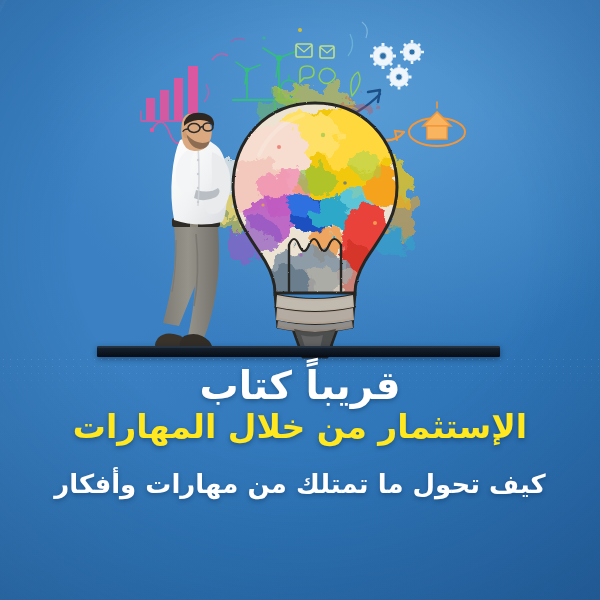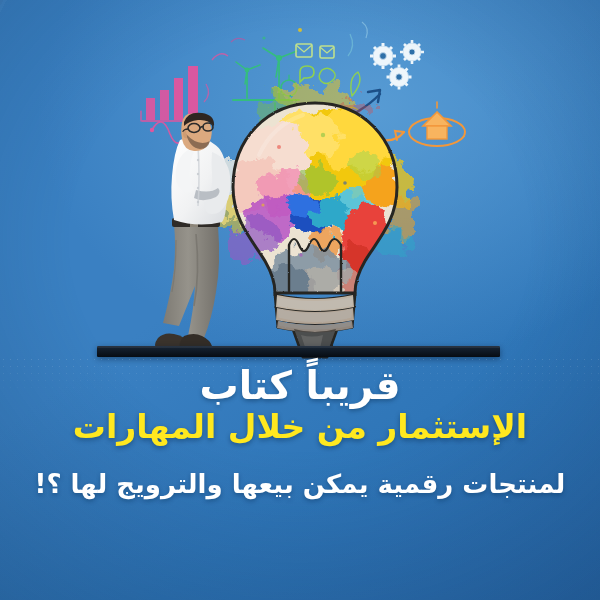--- a/index.html
+++ b/index.html
@@ -369,17 +369,17 @@
   </div>
 
   <div class="art" id="platform"></div>
   <div id="dots"></div>
   <div id="vignette"></div>
 
   <div id="textblock">
     <div class="line-kicker">قريباً كتاب</div>
     <div class="line-title">الإستثمار من خلال المهارات</div>
     <div id="subwrap">
-      <div class="line-sub">لمنتجات رقمية يمكن بيعها والترويج لها ؟!</div>
+      <div class="line-sub">كيف تحول ما تمتلك من مهارات وأفكار</div>
     </div>
   </div>
 
 </div>
 
 </body></html>

